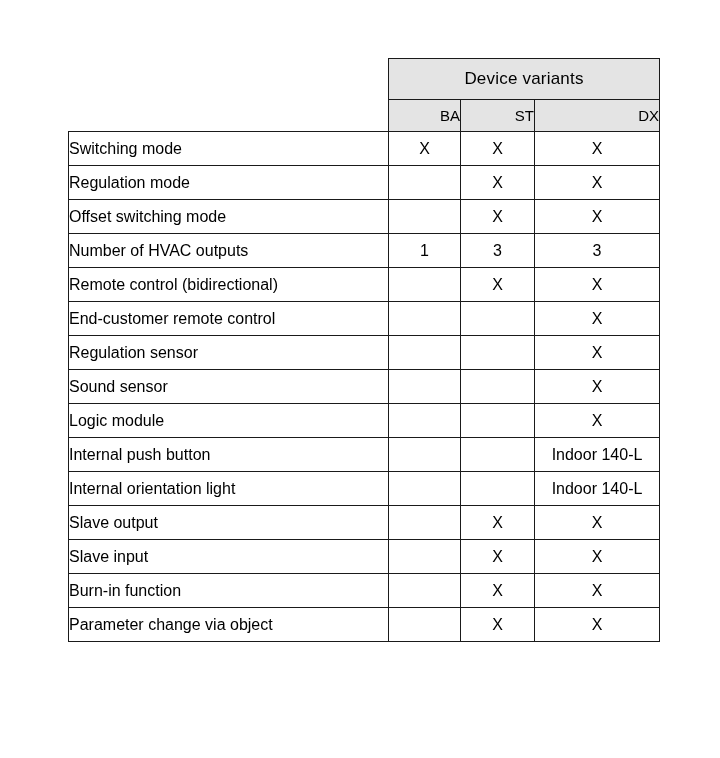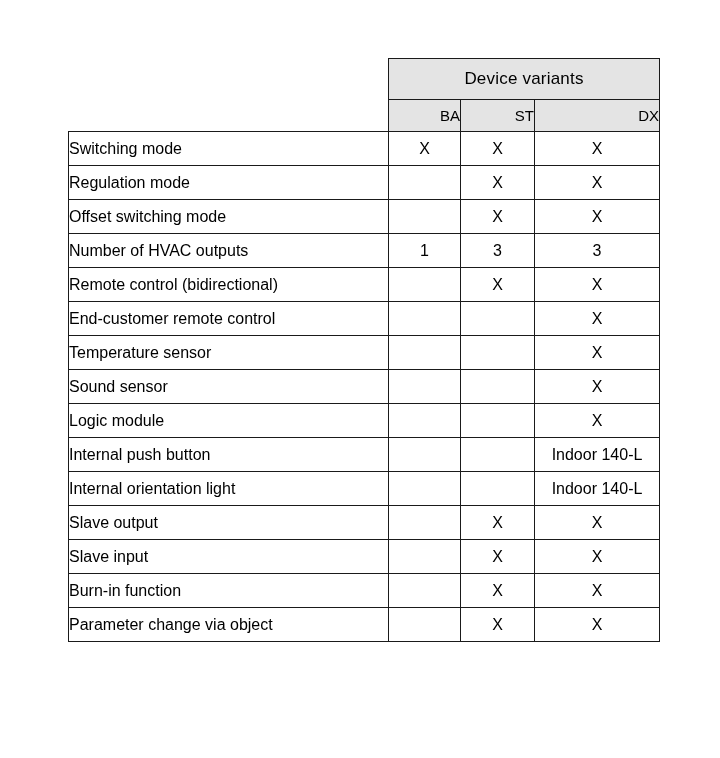--- a/index.html
+++ b/index.html
@@ -135,21 +135,21 @@
         <td class="mark">X</td>
         <td class="mark">X</td>
       </tr>
       <tr>
         <td class="feature">End-customer remote control</td>
         <td class="mark"></td>
         <td class="mark"></td>
         <td class="mark">X</td>
       </tr>
       <tr>
-        <td class="feature">Temperature sensor</td>
+        <td class="feature">Regulation sensor</td>
         <td class="mark"></td>
         <td class="mark"></td>
         <td class="mark">X</td>
       </tr>
       <tr>
         <td class="feature">Sound sensor</td>
         <td class="mark"></td>
         <td class="mark"></td>
         <td class="mark">X</td>
       </tr>

